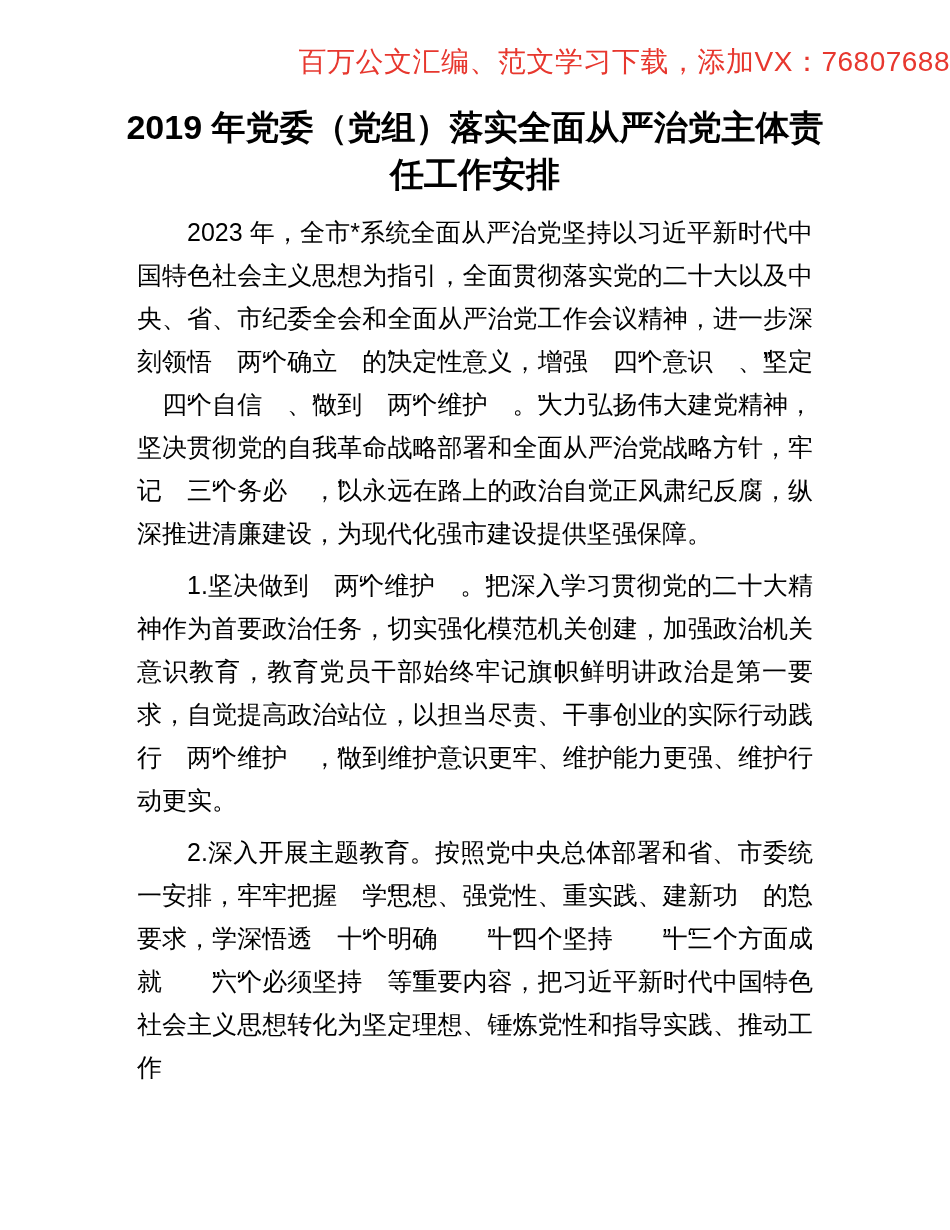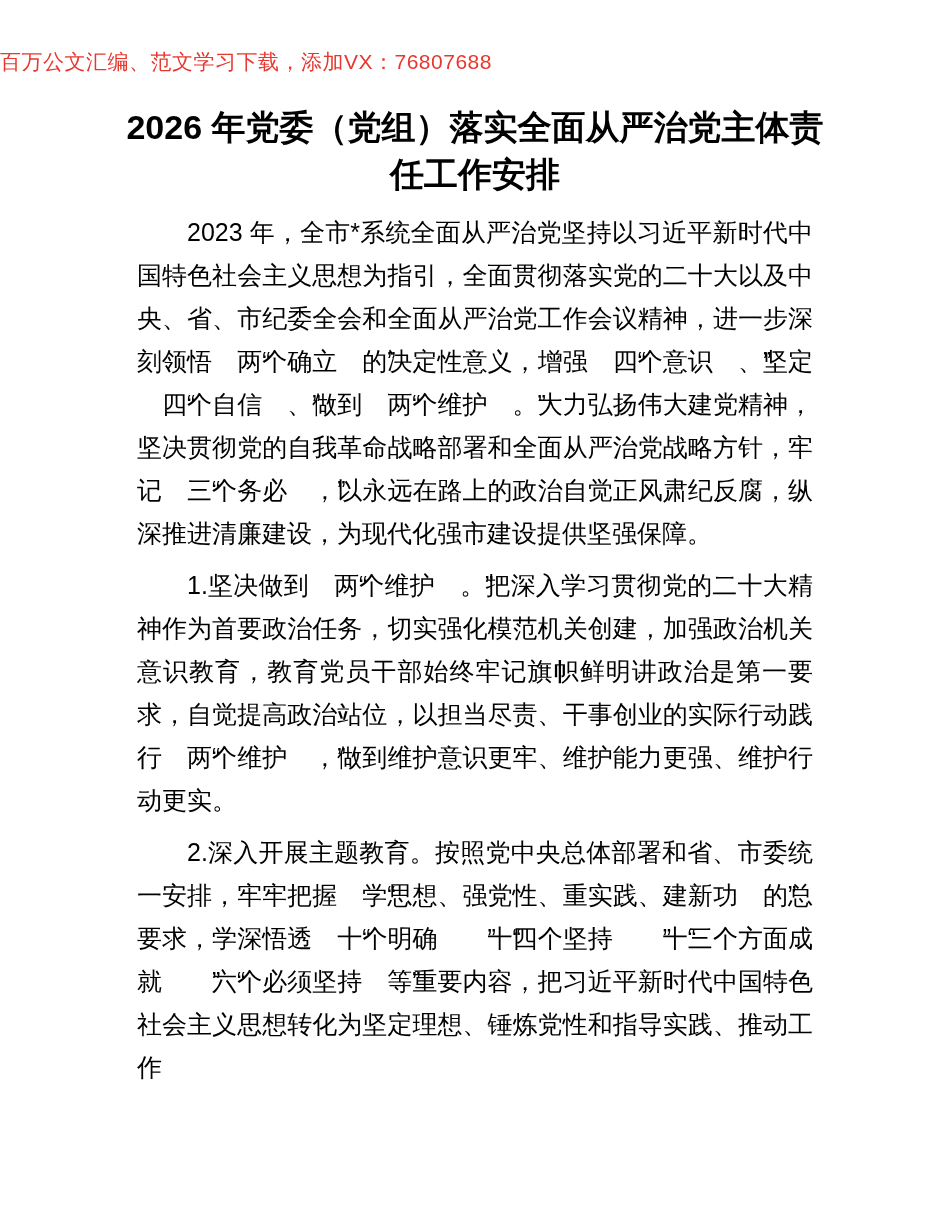--- a/index.html
+++ b/index.html
@@ -12,23 +12,23 @@
     width: 950px;
     height: 1230px;
     margin: 0 auto;
     background: var(--page-bg, #ffffff);
     font-family: "Liberation Sans", sans-serif;
     color: var(--text-black, #000000);
     overflow: hidden;
   }
   .watermark {
     padding-top: 47px;
-    font-size: 21px;
+    font-size: 28px;
     line-height: 30px;
-    text-align: left;
+    text-align: right;
     color: var(--header-red, #e7372e);
     letter-spacing: 0.5px;
   }
   .title {
     width: 720px;
     margin: 27px auto 0 auto;
     font-size: 34px;
     line-height: 47px;
     font-weight: bold;
     text-align: center;
@@ -57,19 +57,19 @@
     display: inline-block;
     width: 1em;
     text-align: center;
   }
 </style>
 </head>
 <body>
 
 <div class="page">
   <div class="watermark">百万公文汇编、范文学习下载，添加VX：76807688</div>
-  <h1 class="title">2026 年党委（党组）落实全面从严治党主体责任工作安排</h1>
+  <h1 class="title">2019 年党委（党组）落实全面从严治党主体责任工作安排</h1>
   <div class="content">
       <p class="body">2023 年，全市*系统全面从严治党坚持以习近平新时代中国特色社会主义思想为指引，全面贯彻落实党的二十大以及中央、省、市纪委全会和全面从严治党工作会议精神，进一步深刻领悟<span class="fw">“</span>两个确立<span class="fw">”</span>的决定性意义，增强<span class="fw">“</span>四个意识<span class="fw">”</span>、坚定<span class="fw">“</span>四个自信<span class="fw">”</span>、做到<span class="fw">“</span>两个维护<span class="fw">”</span>。大力弘扬伟大建党精神，坚决贯彻党的自我革命战略部署和全面从严治党战略方针，牢记<span class="fw">“</span>三个务必<span class="fw">”</span>，以永远在路上的政治自觉正风肃纪反腐，纵深推进清廉建设，为现代化强市建设提供坚强保障。</p>
       <p class="body">1.坚决做到<span class="fw">“</span>两个维护<span class="fw">”</span>。把深入学习贯彻党的二十大精神作为首要政治任务，切实强化模范机关创建，加强政治机关意识教育，教育党员干部始终牢记旗帜鲜明讲政治是第一要求，自觉提高政治站位，以担当尽责、干事创业的实际行动践行<span class="fw">“</span>两个维护<span class="fw">”</span>，做到维护意识更牢、维护能力更强、维护行动更实。</p>
       <p class="body">2.深入开展主题教育。按照党中央总体部署和省、市委统一安排，牢牢把握<span class="fw">“</span>学思想、强党性、重实践、建新功<span class="fw">”</span>的总要求，学深悟透<span class="fw">“</span>十个明确<span class="fw">”</span><span class="fw">“</span>十四个坚持<span class="fw">”</span><span class="fw">“</span>十三个方面成就<span class="fw">”</span><span class="fw">“</span>六个必须坚持<span class="fw">”</span>等重要内容，把习近平新时代中国特色社会主义思想转化为坚定理想、锤炼党性和指导实践、推动工作</p>
     </div>
 </div>
 
 </body></html>

